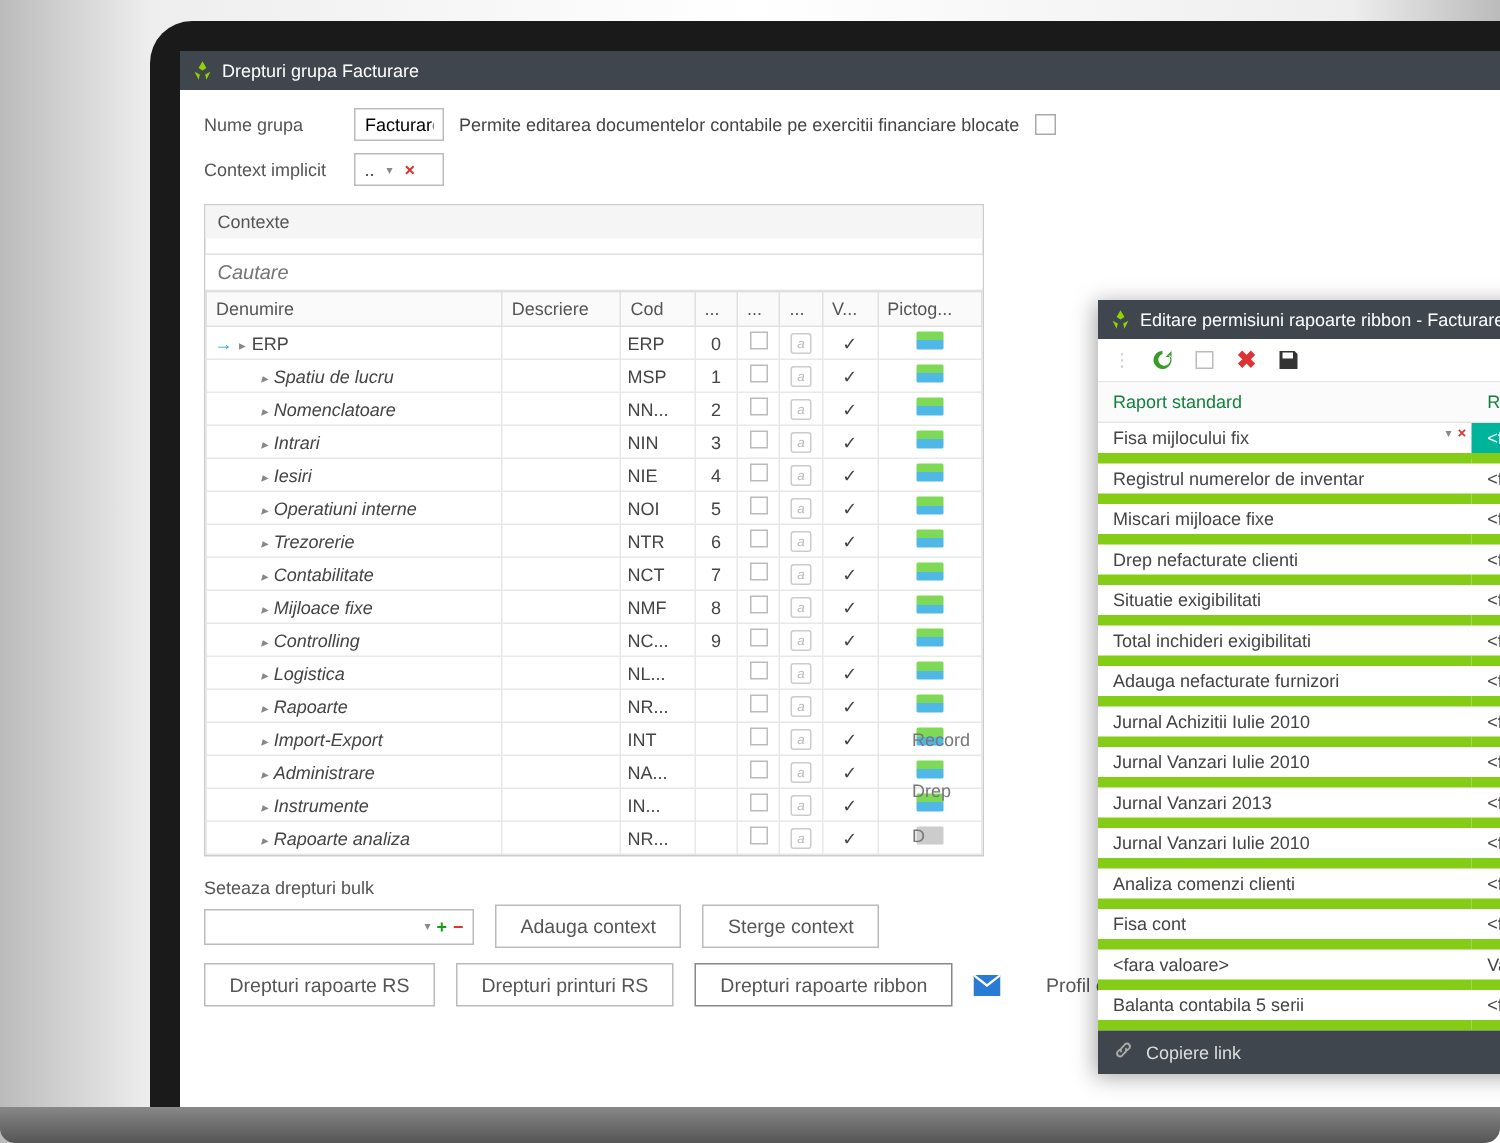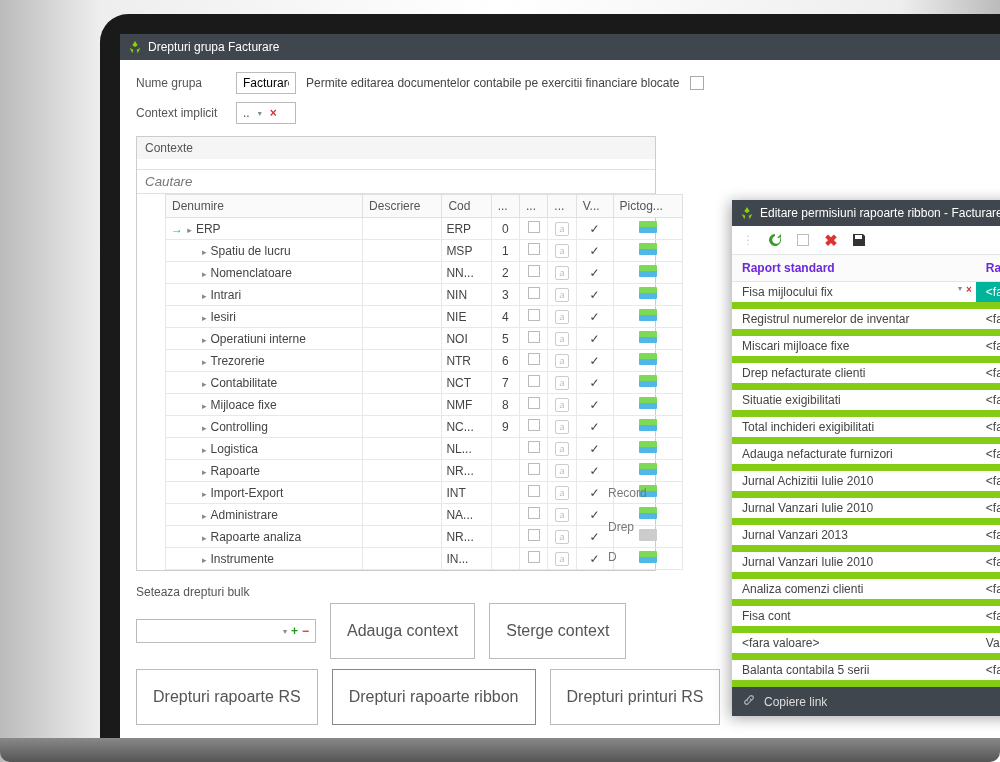--- a/index.html
+++ b/index.html
@@ -88,21 +88,20 @@
     border: none;
     padding: 4px 8px;
     font-style: italic;
     color: #999;
     outline: none;
   }
   .tree-grid {
     width: 100%;
     border-collapse: collapse;
     font-size: 12px;
-    margin-left: 28px;
   }
   .tree-grid th {
     background: #fafafa;
     border: 1px solid #e0e0e0;
     padding: 4px 6px;
     text-align: left;
     font-weight: normal;
     color: #555;
     white-space: nowrap;
   }
@@ -117,21 +116,21 @@
     width: 14px;
     display: inline-block;
     text-align: center;
   }
   .expander {
     color: #888;
     margin-right: 4px;
     font-size: 9px;
     display: inline-block;
   }
-  .indent1 { padding-left: 36px !important; }
+  .indent1 { padding-left: 36px !important; font-style: italic; }
   .small-col { width: 22px; text-align: center; }
   .check { color: #444; }
   .sq { width: 12px; height: 12px; border: 1px solid #bbb; display: inline-block; }
   .a-badge {
     display:inline-block; width:14px; height:14px;
     border:1px solid #ccc; border-radius:2px;
     font-size:9px; line-height:12px; text-align:center;
     color:#bbb; font-style: italic;
   }
   .picto {
@@ -157,22 +156,22 @@
     align-items: center;
     justify-content: flex-end;
     padding: 0 6px;
     gap: 4px;
   }
   .plus { color: #1a9b1a; font-weight: bold; }
   .minus { color: #d33; font-weight: bold; }
   .btn {
     border: 1px solid #bbb;
     background: #fff;
-    padding: 18px 16px;
-    font-size: 16px;
+    padding: 6px 16px;
+    font-size: 13px;
     cursor: pointer;
     color: #555;
   }
   .bottom-buttons {
     margin: 8px 16px;
     display: flex;
     gap: 14px;
     align-items: center;
   }
   .btn-active {
@@ -221,23 +220,23 @@
     align-items: center;
     gap: 12px;
     padding: 6px 10px;
     border-bottom: 1px solid #e5e5e5;
   }
   .overlay-toolbar .drag-dots { color: #ccc; letter-spacing: 1px; }
   .tb-icon { width: 16px; height: 16px; display: inline-flex; align-items:center; justify-content:center; }
   .report-table { width: 100%; border-collapse: collapse; font-size: 12px; }
   .report-table th {
     text-align: left;
-    font-weight: bold;
+    font-weight: normal;
     padding: 6px 10px;
-    color: #6d28d9;
+    color: #15803d;
     border-bottom: 1px solid #e5e5e5;
     background: #fbfbfb;
   }
   .report-table td {
     padding: 3px 10px;
     border-bottom: 7px solid #84cc16;
     height: 18px;
   }
   .row-highlight td:last-child {
     background: #00b39b;
@@ -459,38 +458,38 @@
               <td class="indent1"><span class="expander">▸</span>Administrare</td>
               <td></td>
               <td>NA...</td>
               <td class="small-col"></td>
               <td class="small-col"><span class="sq"></span></td>
               <td class="small-col"><span class="a-badge">a</span></td>
               <td class="small-col"><span class="check">✓</span></td>
               <td class="small-col"><span class="picto"></span></td>
             </tr>
             <tr class="table-row">
+              <td class="indent1"><span class="expander">▸</span>Instrumente</td>
+              <td></td>
+              <td>IN...</td>
+              <td class="small-col"></td>
+              <td class="small-col"><span class="sq"></span></td>
+              <td class="small-col"><span class="a-badge">a</span></td>
+              <td class="small-col"><span class="check">✓</span></td>
+              <td class="small-col"><span class="picto"></span></td>
+            </tr>
+            <tr class="table-row">
               <td class="indent1"><span class="expander">▸</span>Rapoarte analiza</td>
               <td></td>
               <td>NR...</td>
               <td class="small-col"></td>
               <td class="small-col"><span class="sq"></span></td>
               <td class="small-col"><span class="a-badge">a</span></td>
               <td class="small-col"><span class="check">✓</span></td>
               <td class="small-col"><span class="picto picto-dim"></span></td>
-            </tr>
-            <tr class="table-row">
-              <td class="indent1"><span class="expander">▸</span>Instrumente</td>
-              <td></td>
-              <td>IN...</td>
-              <td class="small-col"></td>
-              <td class="small-col"><span class="sq"></span></td>
-              <td class="small-col"><span class="a-badge">a</span></td>
-              <td class="small-col"><span class="check">✓</span></td>
-              <td class="small-col"><span class="picto"></span></td>
             </tr>
           </tbody>
       </table>
     </div>
 
     <div class="right-frag">
       <div class="lbl" style="margin-top:320px">Record</div>
       <div class="lbl" style="margin-top:10px">Drep</div>
       <div class="lbl" style="margin-top:6px">D</div>
     </div>
@@ -506,22 +505,22 @@
             <span class="minus">−</span>
           </div>
           <button class="btn">Adauga context</button>
           <button class="btn">Sterge context</button>
         </div>
       </div>
     </div>
 
     <div class="bottom-buttons">
       <button class="btn">Drepturi rapoarte RS</button>
+      <button class="btn">Drepturi printuri RS</button>
       <button class="btn btn-active">Drepturi rapoarte ribbon</button>
-      <button class="btn">Drepturi printuri RS</button>
       <span class="mail-icon">
         <svg width="18" height="14" viewBox="0 0 18 14">
             <rect x="0" y="0" width="18" height="14" fill="#2a7bd4"></rect>
             <path d="M0 0l9 7 9-7" stroke="#fff" stroke-width="1.5" fill="none"></path>
           </svg>
       </span>
       <button class="btn" style="border:none">Profil email</button>
     </div>
 
     <div class="overlay">

